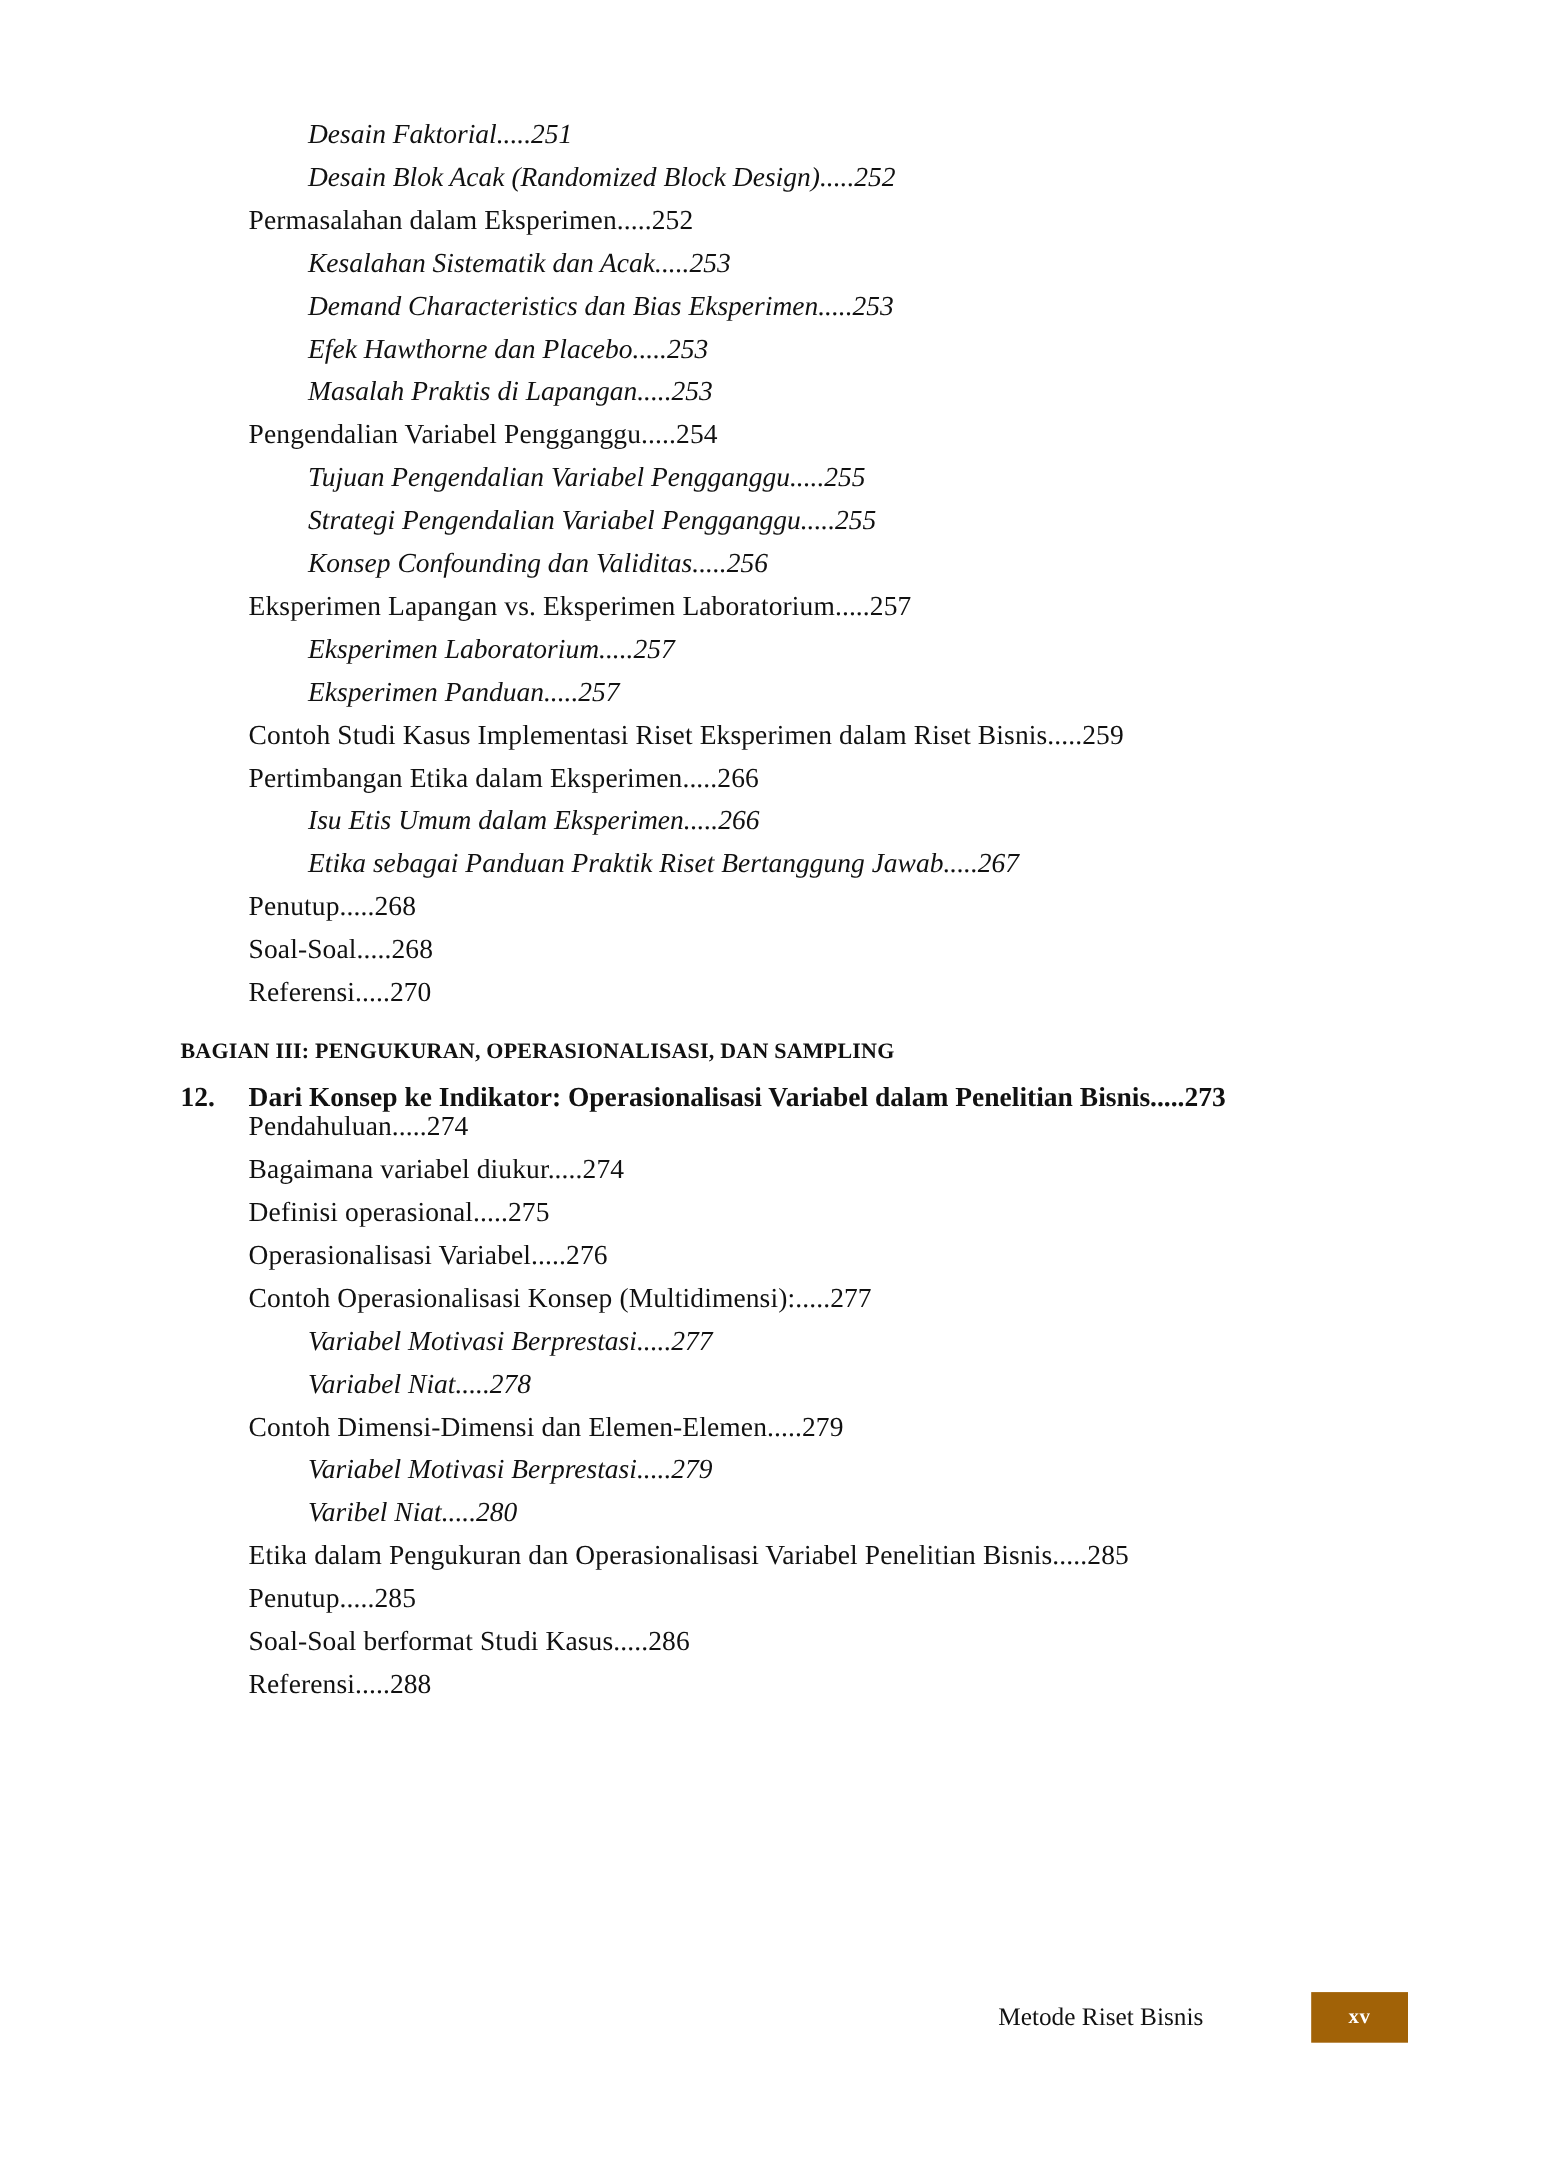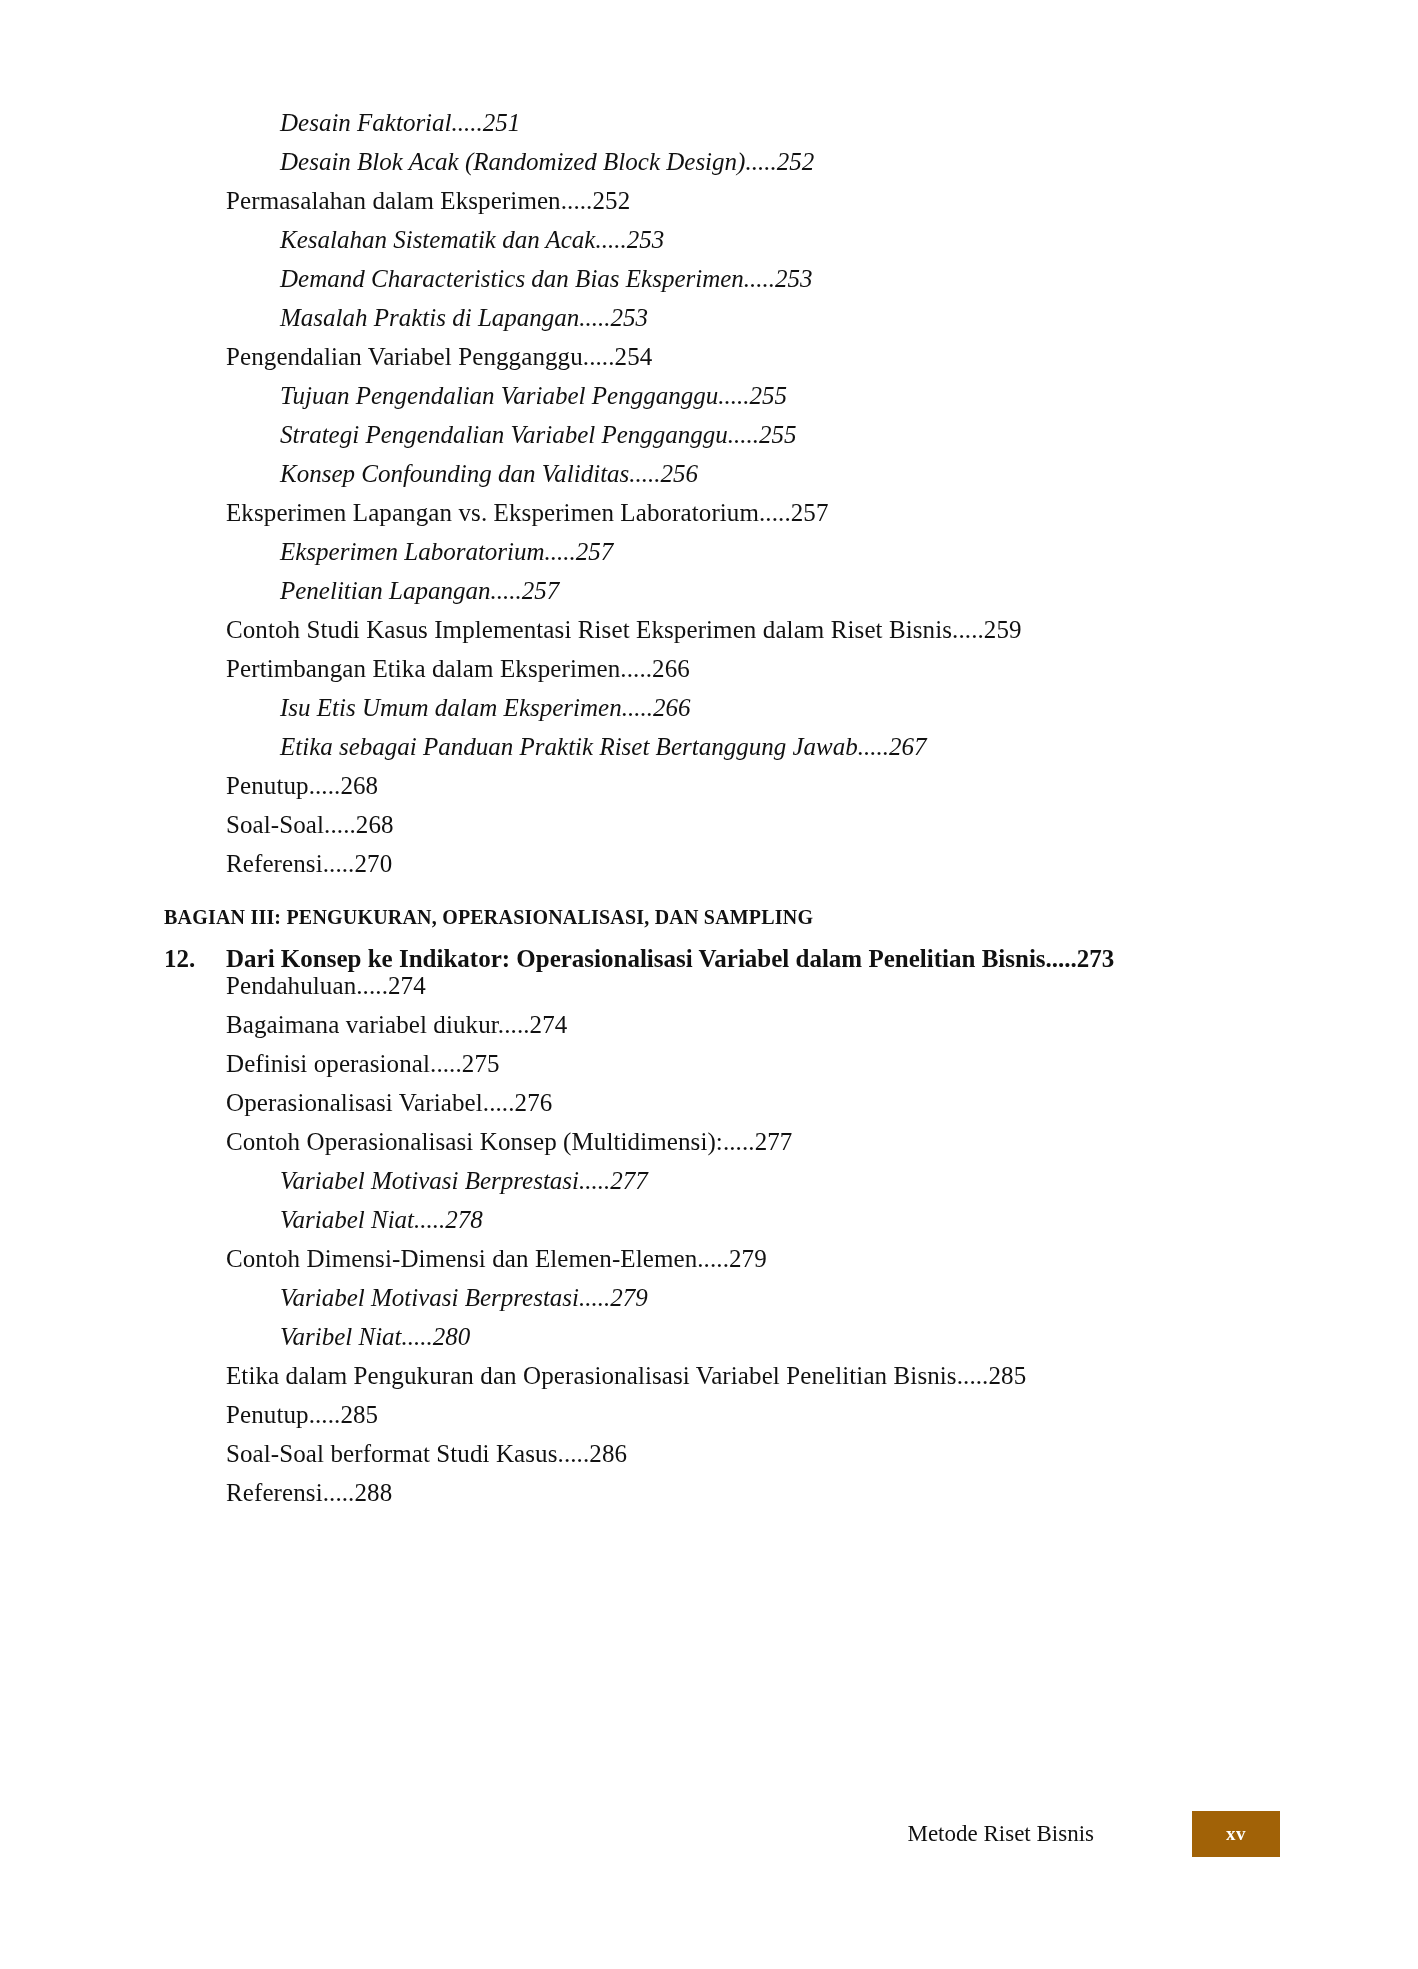--- a/index.html
+++ b/index.html
@@ -104,28 +104,29 @@
 <body>
 
 <div class="page">
 
   <ul class="toc" id="toc-list-1">
       <li class="entry lvl2">Desain Faktorial.....251</li>
       <li class="entry lvl2">Desain Blok Acak (Randomized Block Design).....252</li>
       <li class="entry lvl1">Permasalahan dalam Eksperimen.....252</li>
       <li class="entry lvl2">Kesalahan Sistematik dan Acak.....253</li>
       <li class="entry lvl2">Demand Characteristics dan Bias Eksperimen.....253</li>
+      <li class="entry lvl2">Efek Hawthorne dan Placebo.....253</li>
       <li class="entry lvl2">Masalah Praktis di Lapangan.....253</li>
       <li class="entry lvl1">Pengendalian Variabel Pengganggu.....254</li>
       <li class="entry lvl2">Tujuan Pengendalian Variabel Pengganggu.....255</li>
       <li class="entry lvl2">Strategi Pengendalian Variabel Pengganggu.....255</li>
       <li class="entry lvl2">Konsep Confounding dan Validitas.....256</li>
       <li class="entry lvl1">Eksperimen Lapangan vs. Eksperimen Laboratorium.....257</li>
       <li class="entry lvl2">Eksperimen Laboratorium.....257</li>
-      <li class="entry lvl2">Penelitian Lapangan.....257</li>
+      <li class="entry lvl2">Eksperimen Panduan.....257</li>
       <li class="entry lvl1">Contoh Studi Kasus Implementasi Riset Eksperimen dalam Riset Bisnis.....259</li>
       <li class="entry lvl1">Pertimbangan Etika dalam Eksperimen.....266</li>
       <li class="entry lvl2">Isu Etis Umum dalam Eksperimen.....266</li>
       <li class="entry lvl2">Etika sebagai Panduan Praktik Riset Bertanggung Jawab.....267</li>
       <li class="entry lvl1">Penutup.....268</li>
       <li class="entry lvl1">Soal-Soal.....268</li>
       <li class="entry lvl1">Referensi.....270</li>
     </ul>
 
   <div class="part">BAGIAN III: PENGUKURAN, OPERASIONALISASI, DAN SAMPLING</div>

